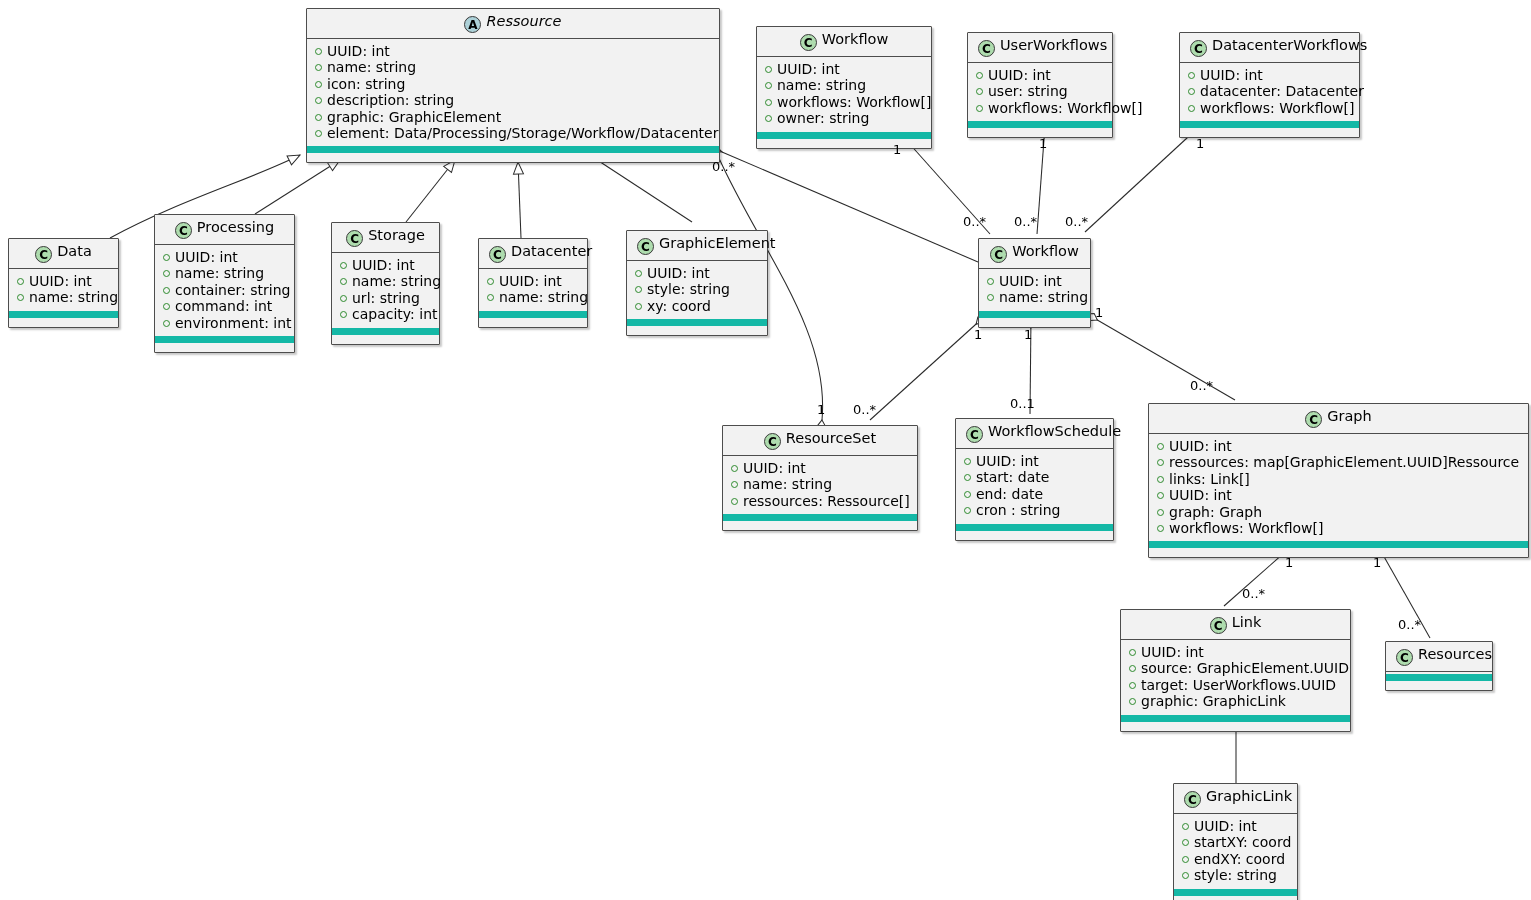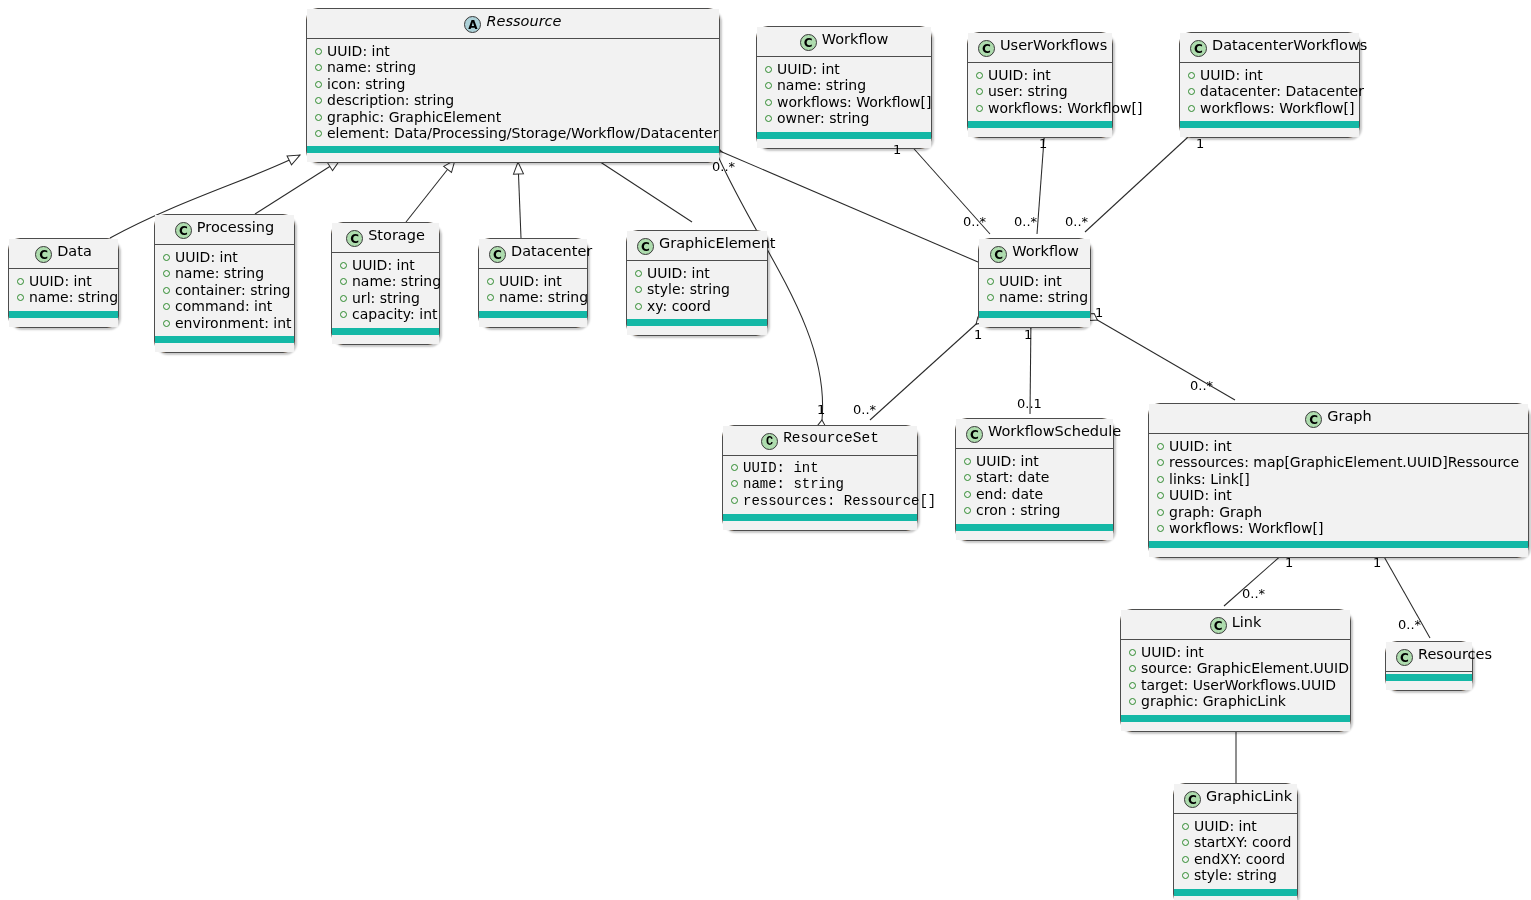--- a/index.html
+++ b/index.html
@@ -21,21 +21,21 @@
     width: 1531px;
     height: 900px;
     pointer-events: none;
   }
   .uml-class {
     position: absolute;
     box-sizing: border-box;
     border: 1px solid #4d4d4d;
     background: #fdba74;
     box-shadow: 2px 2px 2px rgba(0,0,0,0.22);
-    border-radius: 12px;
+    border-radius: 1px;
   }
   .uml-header {
     position: relative;
     box-sizing: border-box;
     border-bottom: 1px solid #4d4d4d;
     padding: 4px 10px 5px 10px;
     text-align: center;
     font-size: 14.5px;
     color: #000000;
     background: #f2f2f2;
@@ -242,21 +242,21 @@
         <div class="uml-ops"></div>
       </div>
       <div class="uml-class" style="left: 978px; top: 238px; width: 113px;">
         <div class="uml-header"><span class="cicon c-class">C</span><span class="tname">Workflow</span></div>
         <div class="uml-attrs">
           <div class="attr"><span class="vis"></span><span>UUID: int</span></div>
           <div class="attr"><span class="vis"></span><span>name: string</span></div>
         </div>
         <div class="uml-ops"></div>
       </div>
-      <div class="uml-class" style="left: 722px; top: 425px; width: 196px; font-family: Liberation Mono, monospace;">
+      <div class="uml-class" style="left: 722px; top: 425px; width: 196px;">
         <div class="uml-header"><span class="cicon c-class">C</span><span class="tname">ResourceSet</span></div>
         <div class="uml-attrs">
           <div class="attr"><span class="vis"></span><span>UUID: int</span></div>
           <div class="attr"><span class="vis"></span><span>name: string</span></div>
           <div class="attr"><span class="vis"></span><span>ressources: Ressource[]</span></div>
         </div>
         <div class="uml-ops"></div>
       </div>
       <div class="uml-class" style="left: 955px; top: 418px; width: 159px;">
         <div class="uml-header"><span class="cicon c-class">C</span><span class="tname">WorkflowSchedule</span></div>
@@ -283,21 +283,21 @@
       <div class="uml-class" style="left: 1120px; top: 609px; width: 231px;">
         <div class="uml-header"><span class="cicon c-class">C</span><span class="tname">Link</span></div>
         <div class="uml-attrs">
           <div class="attr"><span class="vis"></span><span>UUID: int</span></div>
           <div class="attr"><span class="vis"></span><span>source: GraphicElement.UUID</span></div>
           <div class="attr"><span class="vis"></span><span>target: UserWorkflows.UUID</span></div>
           <div class="attr"><span class="vis"></span><span>graphic: GraphicLink</span></div>
         </div>
         <div class="uml-ops"></div>
       </div>
-      <div class="uml-class" style="left: 1385px; top: 641px; width: 88px;">
+      <div class="uml-class" style="left: 1385px; top: 641px; width: 108px;">
         <div class="uml-header"><span class="cicon c-class">C</span><span class="tname">Resources</span></div>
         <div class="uml-attrs empty"></div>
         <div class="uml-ops"></div>
       </div>
       <div class="uml-class" style="left: 1173px; top: 783px; width: 125px;">
         <div class="uml-header"><span class="cicon c-class">C</span><span class="tname">GraphicLink</span></div>
         <div class="uml-attrs">
           <div class="attr"><span class="vis"></span><span>UUID: int</span></div>
           <div class="attr"><span class="vis"></span><span>startXY: coord</span></div>
           <div class="attr"><span class="vis"></span><span>endXY: coord</span></div>
@@ -313,21 +313,21 @@
       <div class="mlabel" style="left: 1196px; top: 136px;">1</div>
       <div class="mlabel" style="left: 712px; top: 159px;">0..*</div>
       <div class="mlabel" style="left: 963px; top: 214px;">0..*</div>
       <div class="mlabel" style="left: 1014px; top: 214px;">0..*</div>
       <div class="mlabel" style="left: 1065px; top: 214px;">0..*</div>
       <div class="mlabel" style="left: 974px; top: 327px;">1</div>
       <div class="mlabel" style="left: 1024px; top: 327px;">1</div>
       <div class="mlabel" style="left: 1095px; top: 305px;">1</div>
       <div class="mlabel" style="left: 817px; top: 402px;">1</div>
       <div class="mlabel" style="left: 853px; top: 402px;">0..*</div>
-      <div class="mlabel" style="left: 1010px; top: 396px; margin-left: 7px;">0..1</div>
+      <div class="mlabel" style="left: 1010px; top: 396px;">0..1</div>
       <div class="mlabel" style="left: 1190px; top: 378px;">0..*</div>
       <div class="mlabel" style="left: 1285px; top: 555px;">1</div>
       <div class="mlabel" style="left: 1373px; top: 555px;">1</div>
       <div class="mlabel" style="left: 1242px; top: 586px;">0..*</div>
       <div class="mlabel" style="left: 1398px; top: 617px;">0..*</div>
     </div>
 
 </div>
 
 </body></html>

